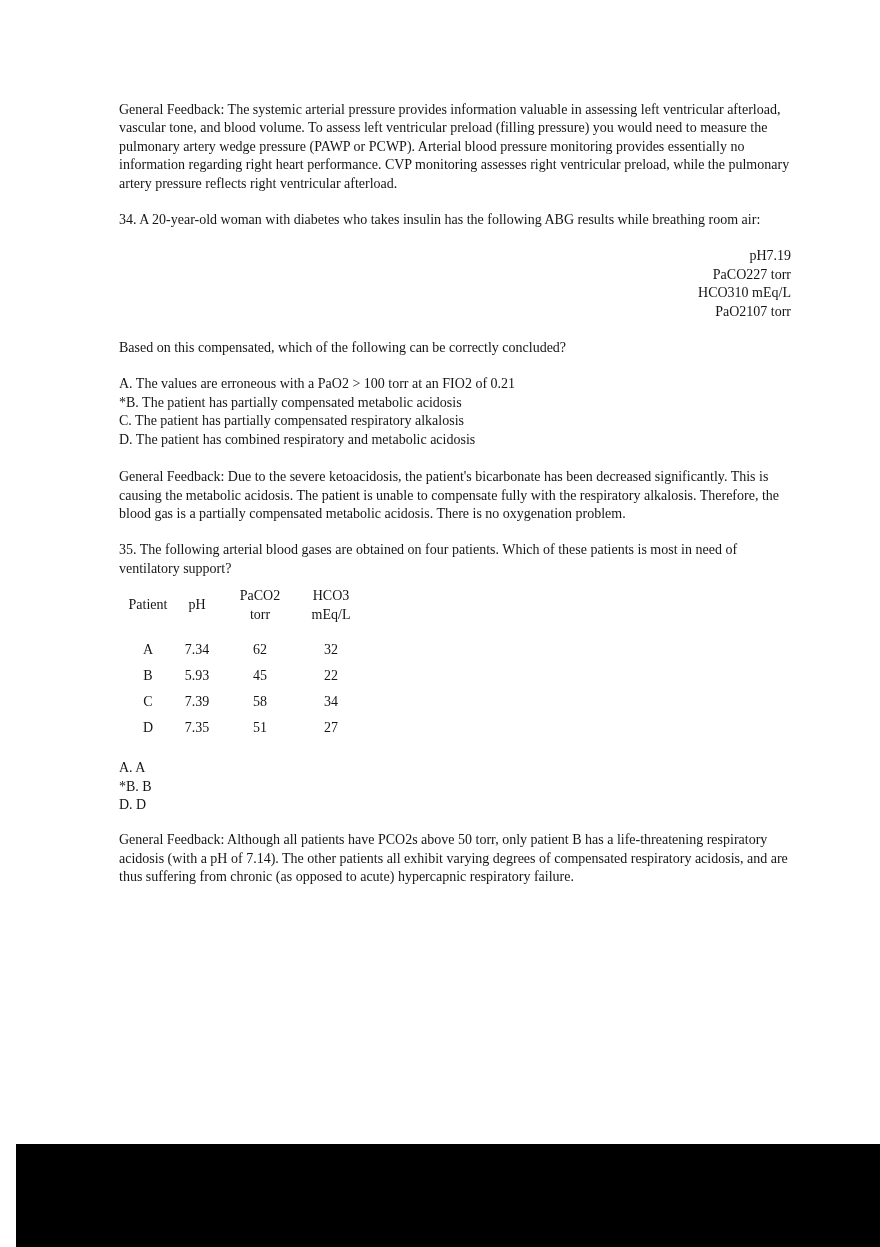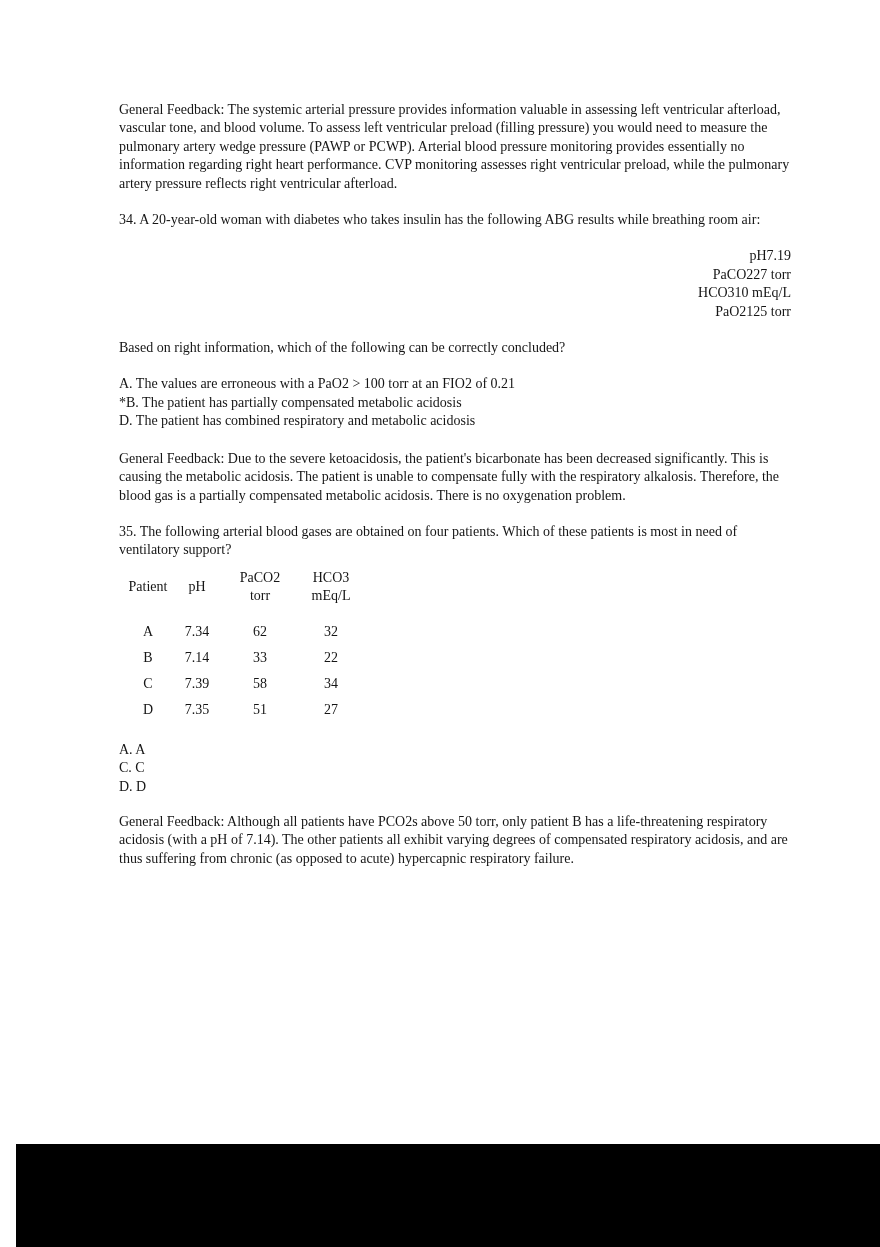--- a/index.html
+++ b/index.html
@@ -80,29 +80,30 @@
       <div class="bg-row">
         <span class="bg-label">pH</span><span class="bg-value">7.19</span>
       </div>
       <div class="bg-row">
         <span class="bg-label">PaCO2</span><span class="bg-value">27 torr</span>
       </div>
       <div class="bg-row">
         <span class="bg-label">HCO3</span><span class="bg-value">10 mEq/L</span>
       </div>
       <div class="bg-row">
-        <span class="bg-label">PaO2</span><span class="bg-value">125 torr</span>
+        <span class="bg-label">PaO2</span><span class="bg-value">107 torr</span>
       </div>
     </div>
 
-    <p class="para prompt">Based on right information, which of the following can be correctly concluded?</p>
+    <p class="para prompt">Based on this compensated, which of the following can be correctly concluded?</p>
 
     <div class="options">
       <div class="option">A. The values are erroneous with a PaO2 &gt; 100 torr at an FIO2 of 0.21</div>
       <div class="option">*B. The patient has partially compensated metabolic acidosis</div>
+      <div class="option">C. The patient has partially compensated respiratory alkalosis</div>
       <div class="option">D. The patient has combined respiratory and metabolic acidosis</div>
     </div>
 
     <p class="para feedback">General Feedback: Due to the severe ketoacidosis, the patient's bicarbonate has been decreased significantly. This is causing the metabolic acidosis. The patient is unable to compensate fully with the respiratory alkalosis. Therefore, the blood gas is a partially compensated metabolic acidosis. There is no oxygenation problem.</p>
 
     <p class="para stem" style="margin-top:17px">35. The following arterial blood gases are obtained on four patients. Which of these patients is most in need of ventilatory support?</p>
 
     <div class="abg-table">
       <div class="abg-header">
         <div class="cell">Patient</div>
@@ -118,41 +119,41 @@
       </div>
 
       <div class="abg-row">
         <div class="cell">A</div>
         <div class="cell">7.34</div>
         <div class="cell">62</div>
         <div class="cell">32</div>
       </div>
       <div class="abg-row">
         <div class="cell">B</div>
-        <div class="cell">7.14</div>
-        <div class="cell">33</div>
+        <div class="cell">5.93</div>
+        <div class="cell">45</div>
         <div class="cell">22</div>
       </div>
       <div class="abg-row">
         <div class="cell">C</div>
         <div class="cell">7.39</div>
         <div class="cell">58</div>
         <div class="cell">34</div>
       </div>
       <div class="abg-row">
         <div class="cell">D</div>
         <div class="cell">7.35</div>
         <div class="cell">51</div>
         <div class="cell">27</div>
       </div>
     </div>
 
     <div class="options" style="margin-top:14px">
       <div class="option">A. A</div>
-      <div class="option">C. C</div>
+      <div class="option">*B. B</div>
       <div class="option">D. D</div>
     </div>
 
     <p class="para feedback" style="margin-top:17px">General Feedback: Although all patients have PCO2s above 50 torr, only patient B has a life-threatening respiratory acidosis (with a pH of 7.14). The other patients all exhibit varying degrees of compensated respiratory acidosis, and are thus suffering from chronic (as opposed to acute) hypercapnic respiratory failure.</p>
 
   </div>
 
   <div class="bottom-bar"></div>
 </div>
 

